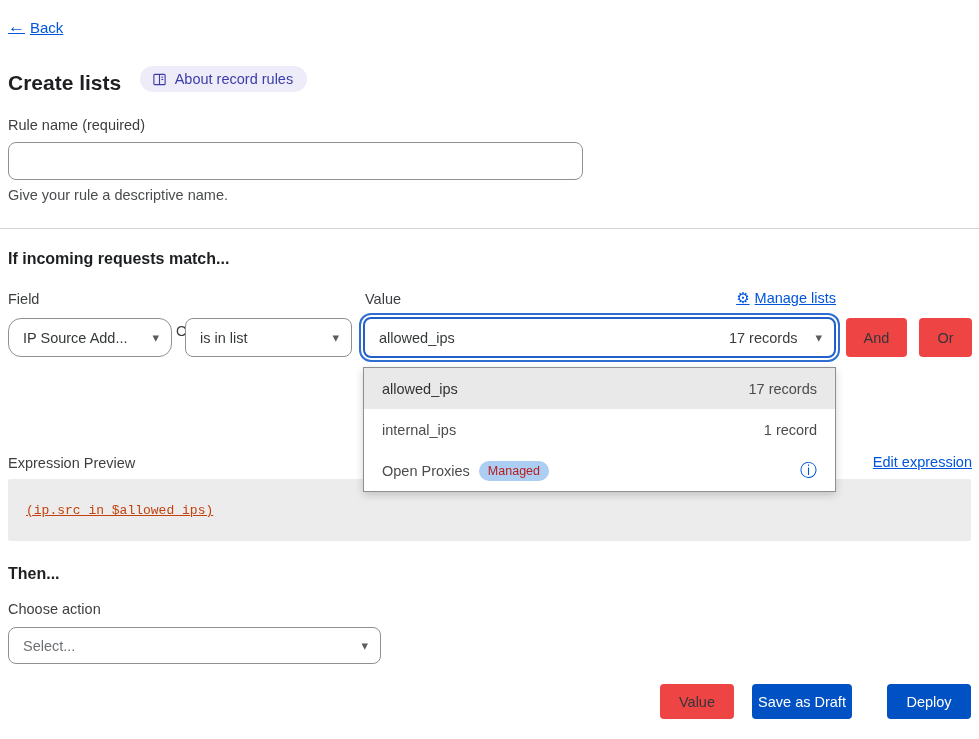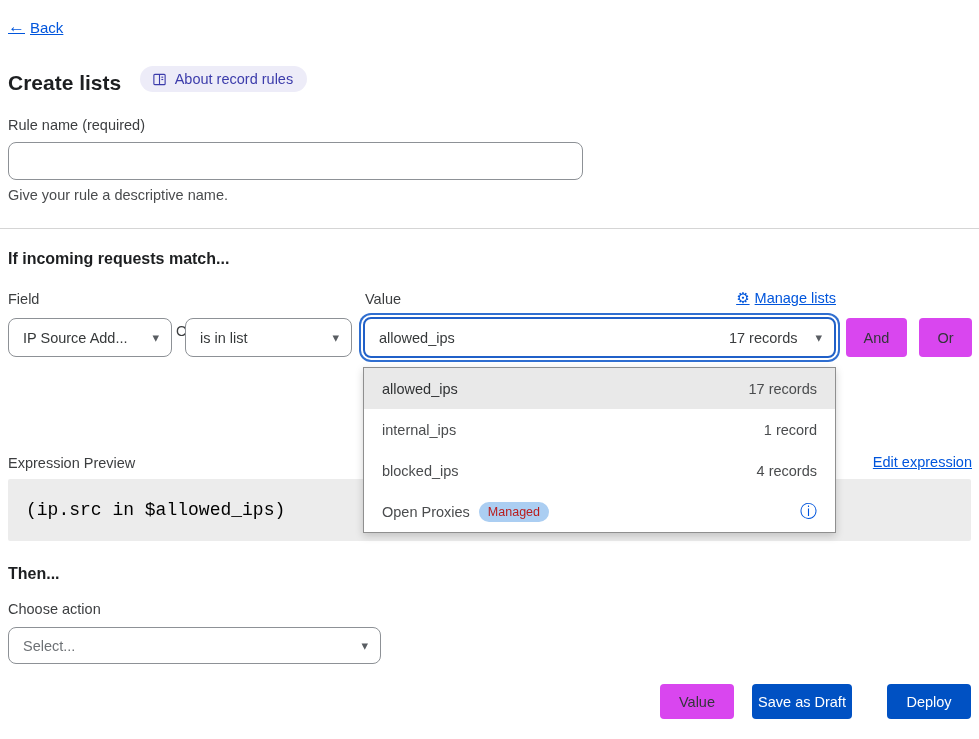--- a/index.html
+++ b/index.html
@@ -57,21 +57,21 @@
   .select-box .chevron { color: #595d62; font-size: 13px; margin-left: 8px; }
   .placeholder { color: #6d7175; }
 
   .select-focused {
     border: 2px solid #2060c8;
     box-shadow: 0 0 0 2px #ffffff, 0 0 0 4px #2f6ed0;
   }
   .value-right { display: flex; align-items: center; gap: 10px; color: #3a3c3e; font-size: 14.5px; }
 
   .gray-btn {
-    background: #d946ef; color: #33363a; border: none; border-radius: 4px;
+    background: #ef4444; color: #33363a; border: none; border-radius: 4px;
     font-family: "Liberation Sans", sans-serif; font-size: 14.5px;
     display: flex; align-items: center; justify-content: center; cursor: pointer;
   }
   .blue-btn {
     background: #0051c3; color: #ffffff; border: none; border-radius: 4px;
     font-family: "Liberation Sans", sans-serif; font-size: 14.5px;
     display: flex; align-items: center; justify-content: center; cursor: pointer;
   }
 
   
@@ -92,21 +92,21 @@
     font-size: 12.5px; padding: 3px 9px; margin-left: 9px;
   }
   .row-left { display: flex; align-items: center; }
   .info-icon { color: #0055dc; font-size: 17px; line-height: 1; cursor: pointer; font-family: "DejaVu Sans", sans-serif; }
 
   .expr-block {
     left: 8px; top: 479px; width: 963px; height: 62px;
     background: #ececec; border-radius: 2px;
     display: flex; align-items: center; padding-left: 18px;
   }
-  .expr-code { font-family: "Liberation Mono", "DejaVu Sans Mono", monospace; font-size: 18px; color: #000000; }
+  .expr-code { font-family: "Liberation Mono", "DejaVu Sans Mono", monospace; font-size: 13px; color: #c2410c; text-decoration: underline; }
 
   .gear-glyph { font-size: 15px; text-decoration: none; display: inline-block; }
 </style>
 </head>
 <body>
 
 <div class="abs" style="left:8px; top:17px;">
   <span class="link">
     <span class="back-arrow">←</span>
       <span>Back</span>
@@ -140,21 +140,21 @@
 <div class="abs field-label" style="left:176px; top:291px;margin-top:32px;">Operator</div>
 <div class="abs field-label" style="left:365px; top:291px;">Value</div>
 
 <div class="abs" style="top:289px; left:363px; width:473px; text-align:right;">
   <span class="link" style="font-size:14.5px;">
     <span class="gear-glyph">⚙</span>
       <span>Manage lists</span>
   </span>
 </div>
 
-<div class="abs select-box" style="left:8px; top:318px; width:164px;">
+<div class="abs select-box" style="left:8px; top:318px; width:164px;border-radius:13px;">
   <span>IP Source Add...</span>
   <span class="chevron">▾</span>
 </div>
 
 <div class="abs select-box" style="left:185px; top:318px; width:167px;">
   <span>is in list</span>
   <span class="chevron">▾</span>
 </div>
 
 <div class="abs select-box select-focused" style="left:363px; top:317px; width:473px; height:41px;">
@@ -190,23 +190,19 @@
 <div class="abs dropdown-panel">
   <div class="dropdown-row selected">
     <span>allowed_ips</span>
     <span class="row-count">17 records</span>
   </div>
   <div class="dropdown-row">
     <span>internal_ips</span>
     <span class="row-count">1 record</span>
   </div>
   <div class="dropdown-row">
-    <span>blocked_ips</span>
-    <span class="row-count">4 records</span>
-  </div>
-  <div class="dropdown-row">
     <span class="row-left">
       <span>Open Proxies</span>
       <span class="managed-pill">Managed</span>
     </span>
     <span class="info-icon">ⓘ</span>
   </div>
 </div>
 
 </body></html>

